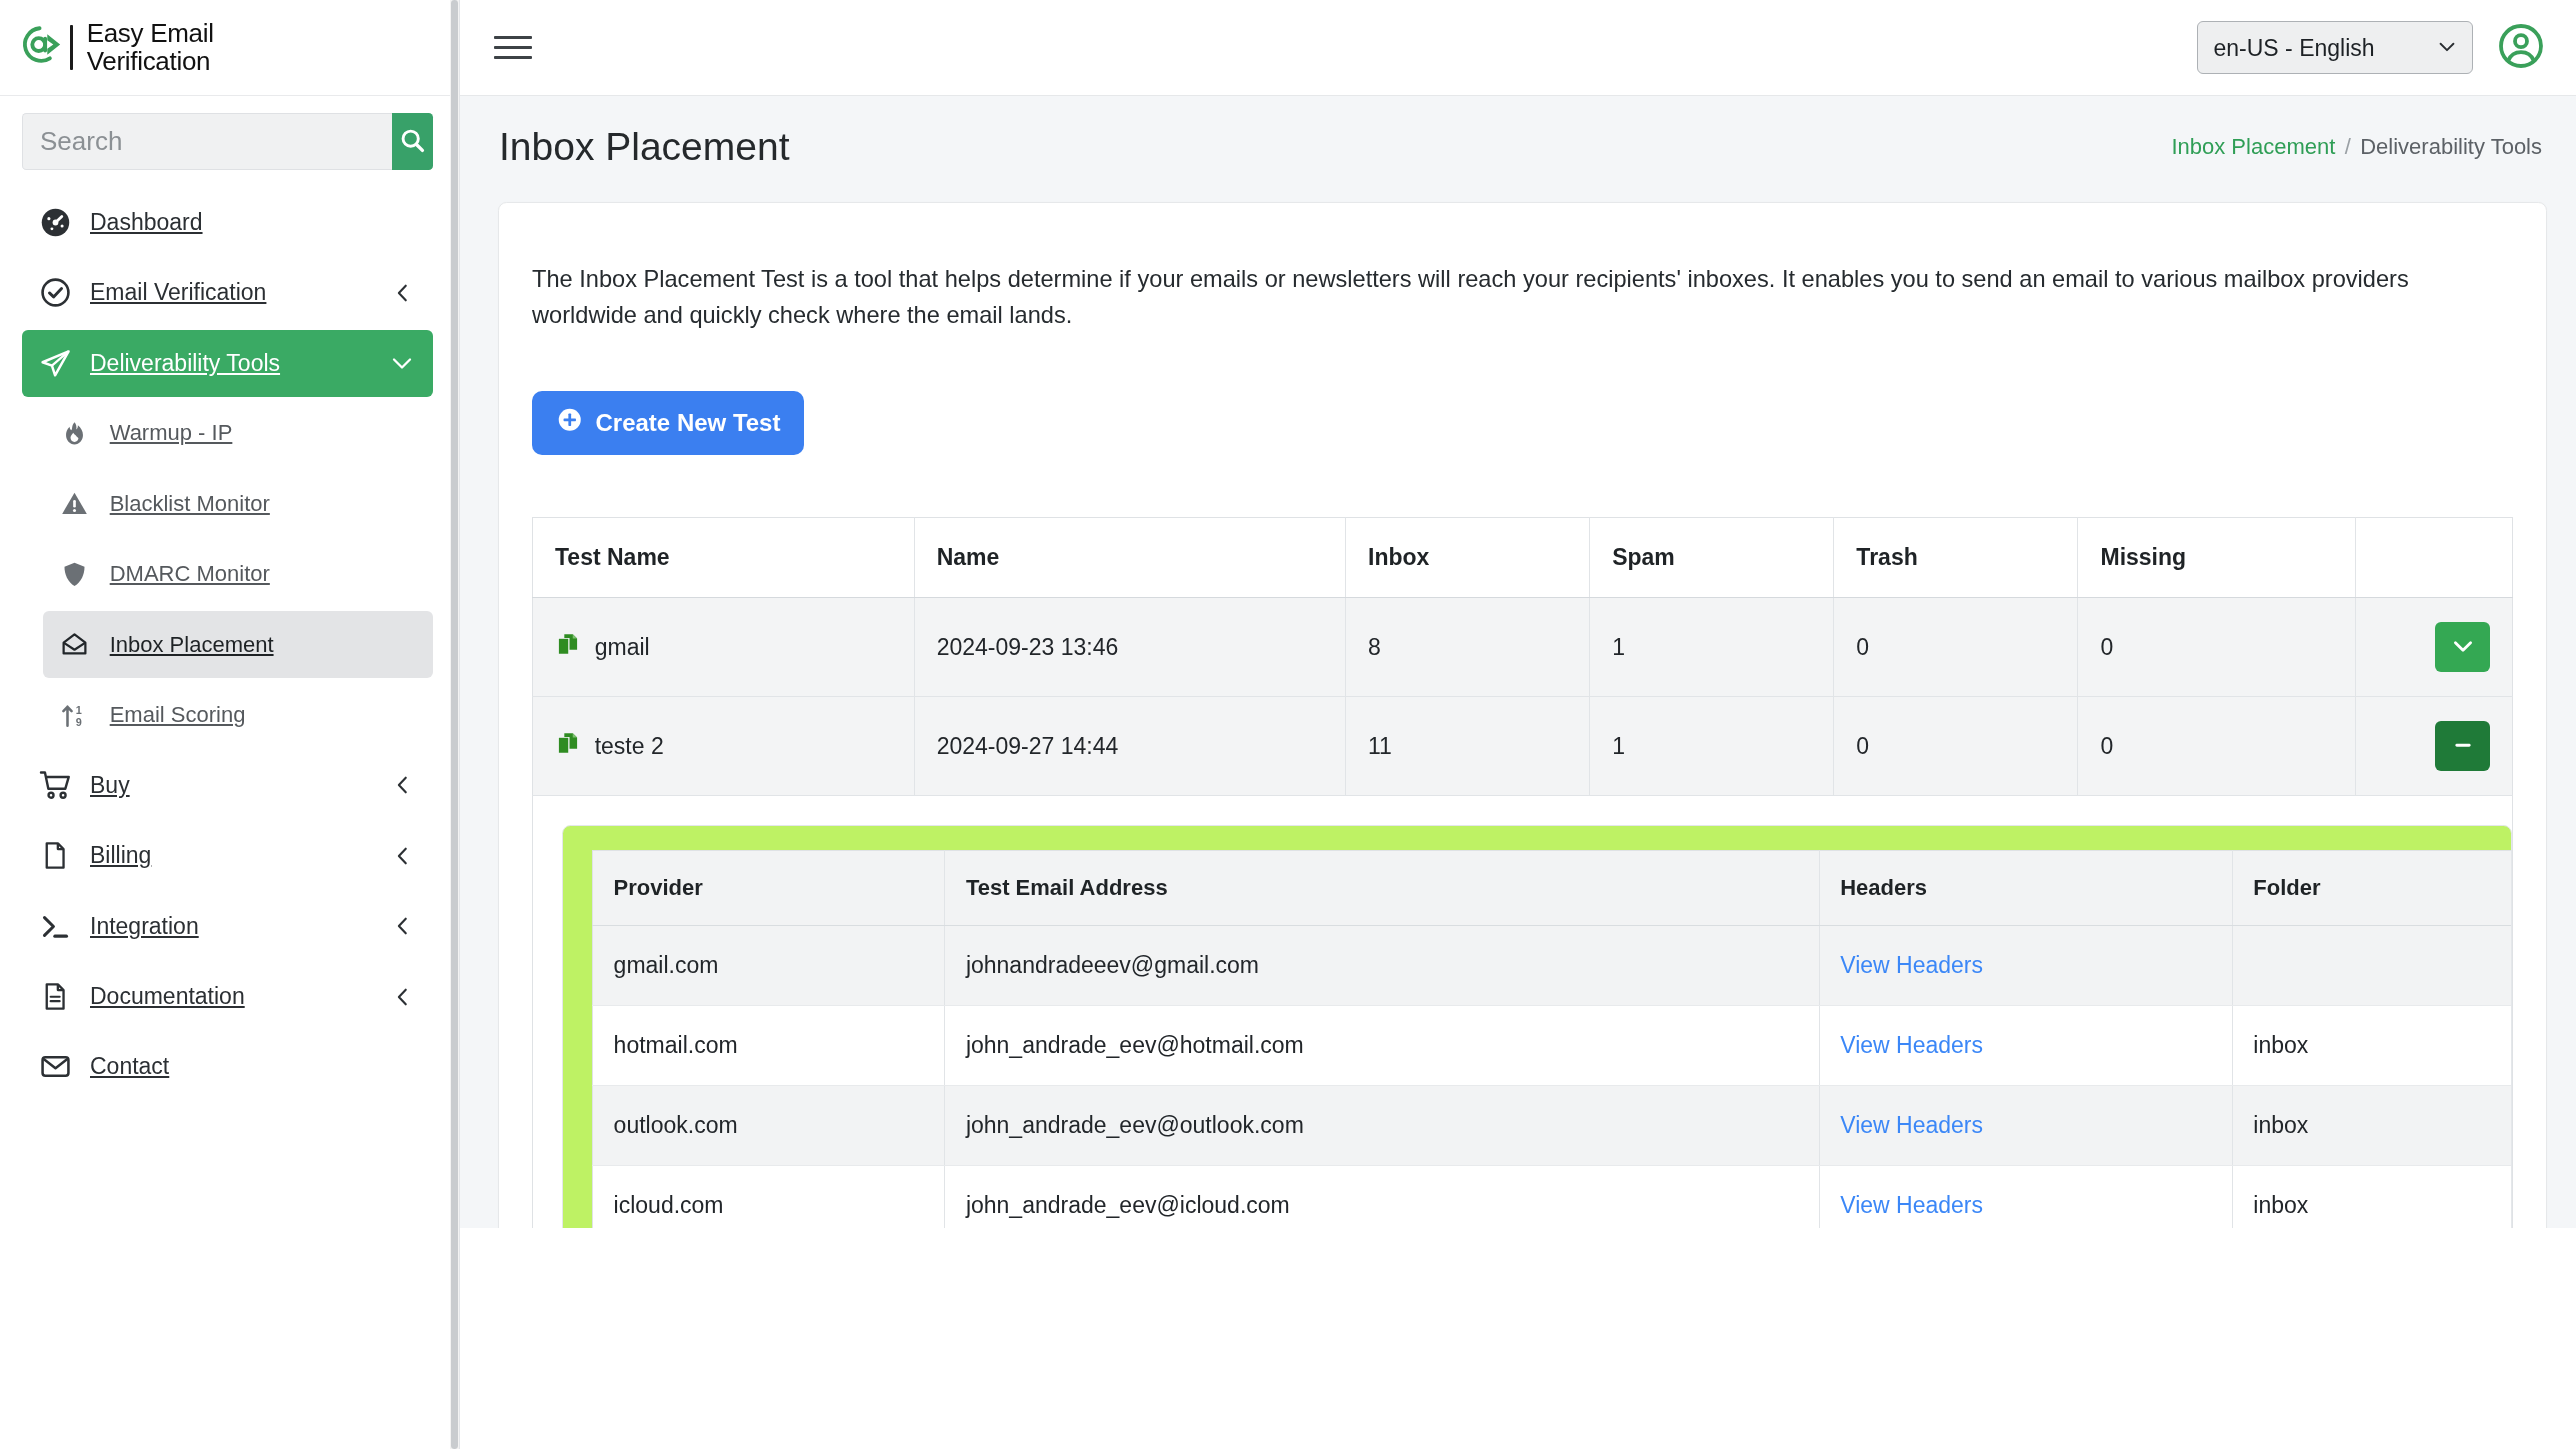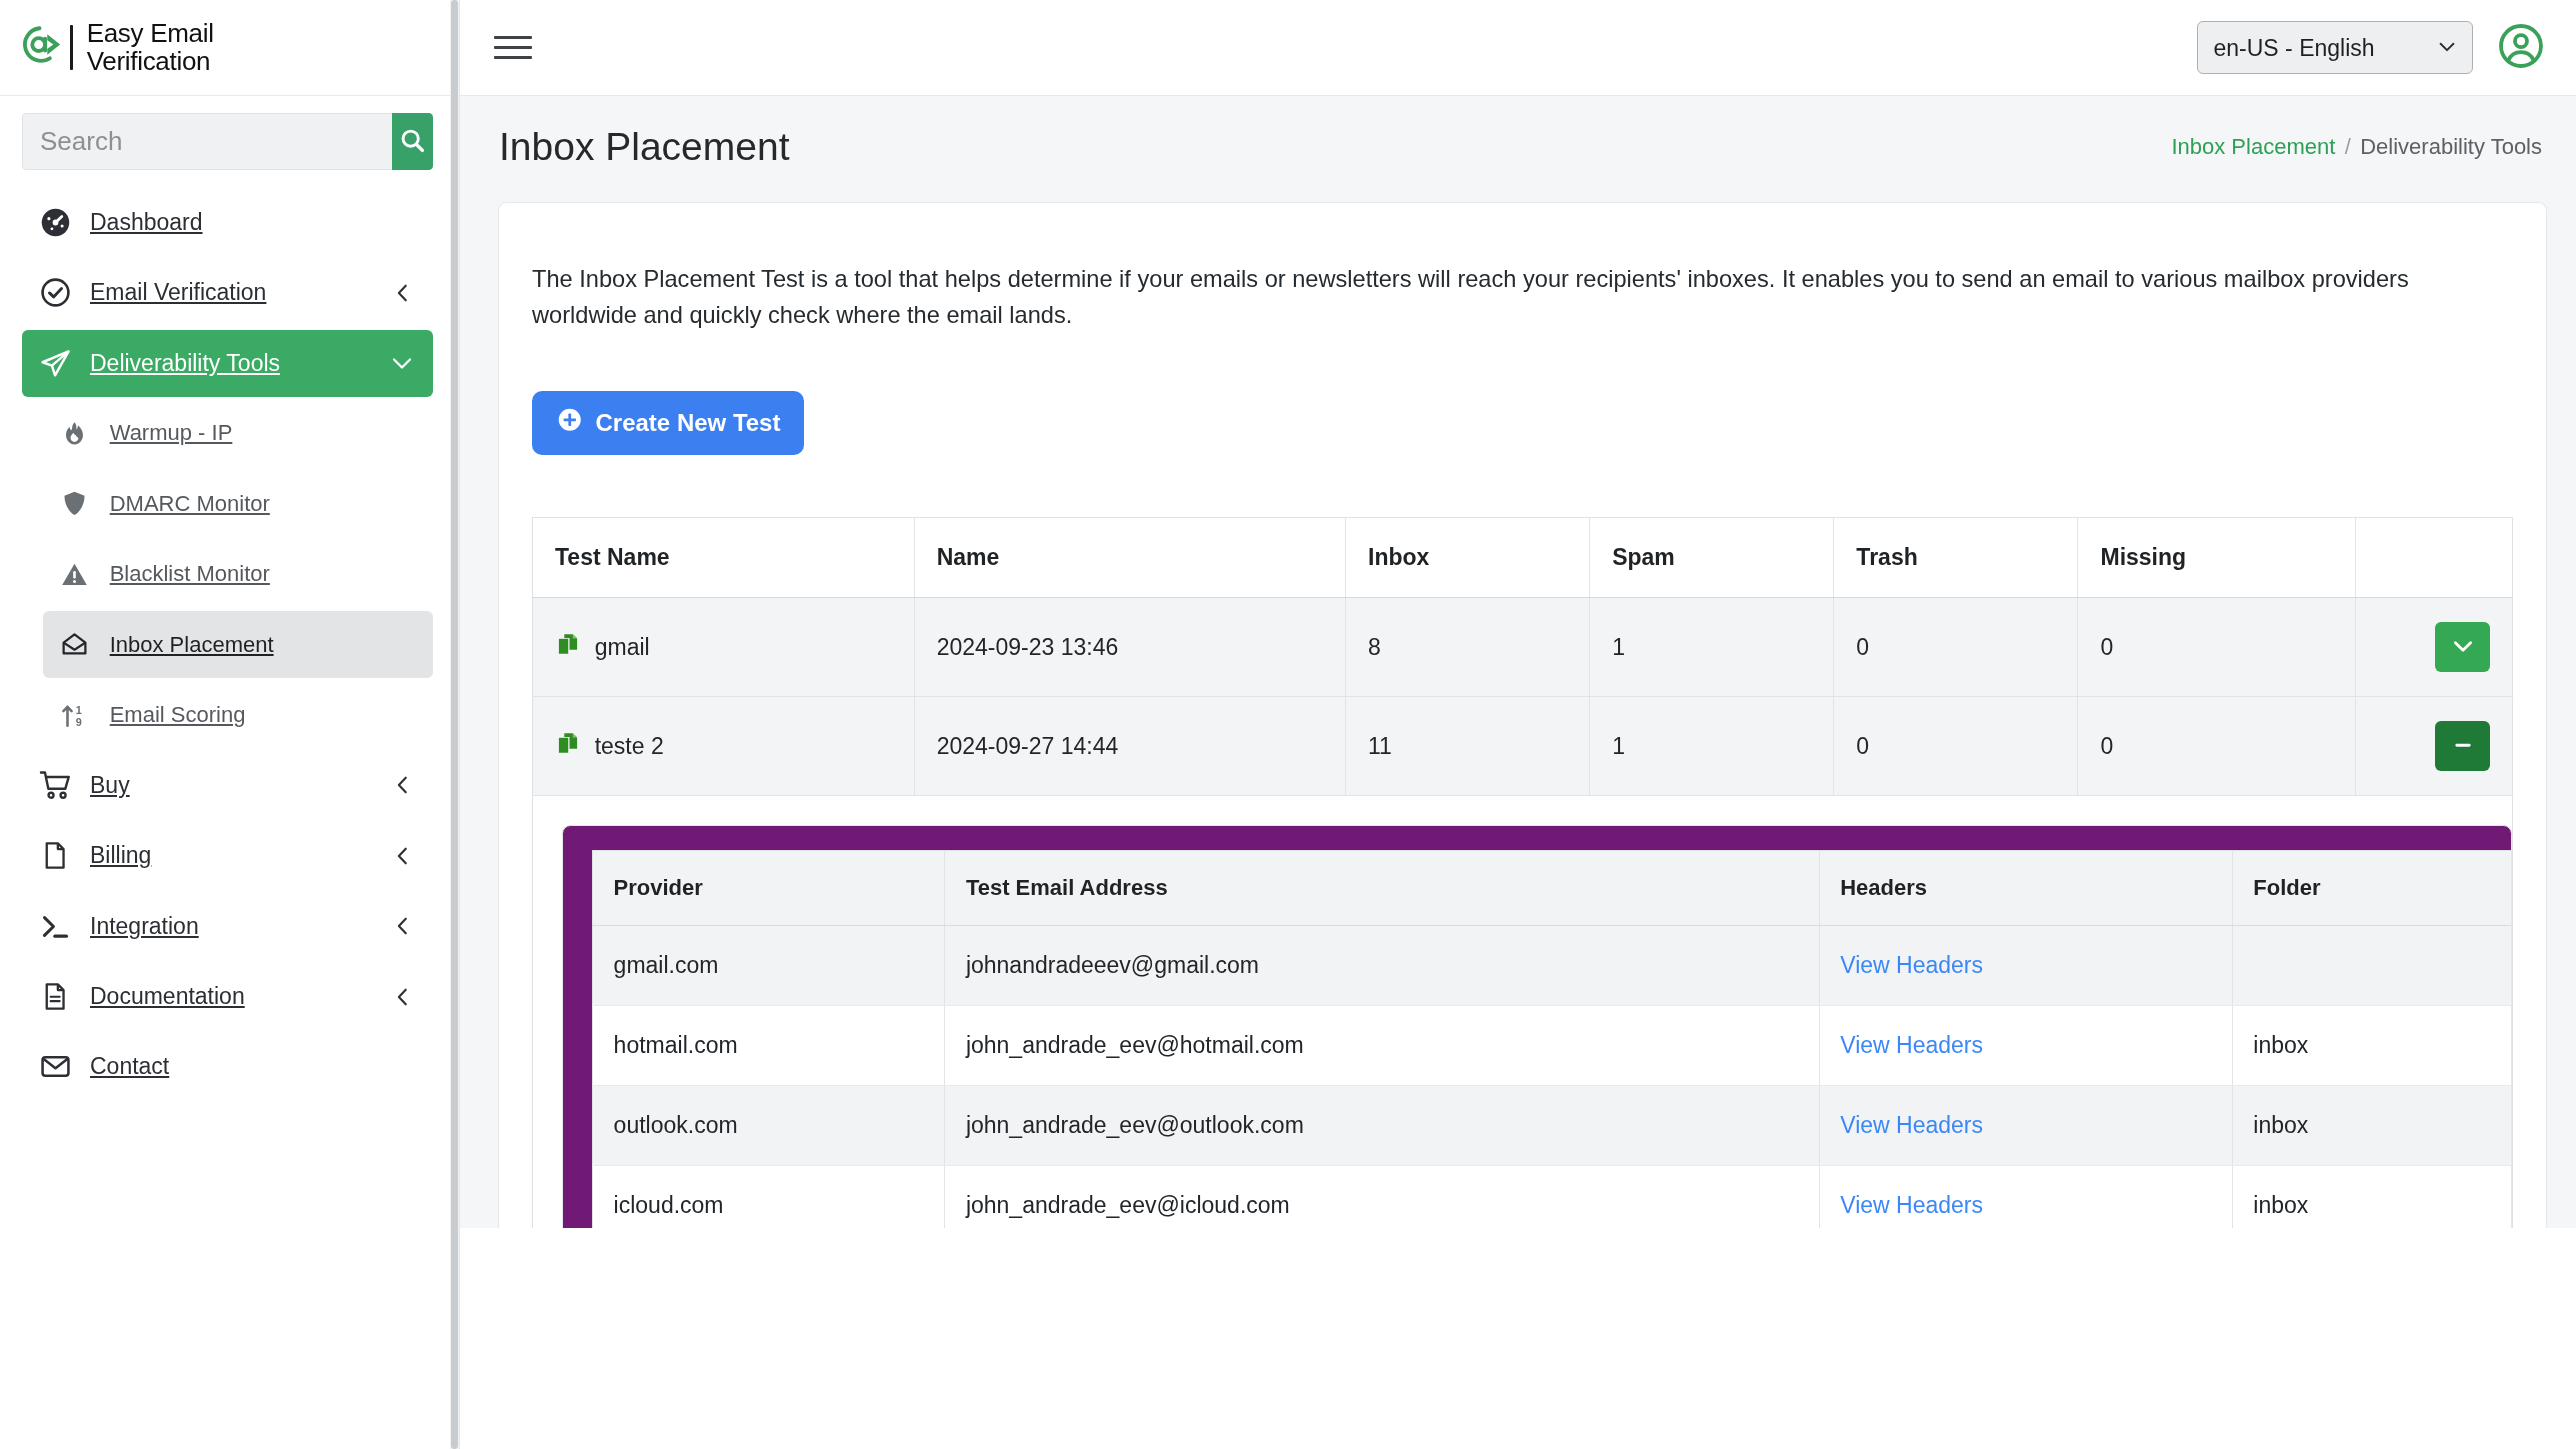--- a/index.html
+++ b/index.html
@@ -147,21 +147,21 @@
   .row-btn {
     width:55px; height:50px; border:none; border-radius:6px;
     display:inline-flex; align-items:center; justify-content:center; cursor:pointer;
   }
   .row-btn.expand { background:#34a853; }
   .row-btn.collapse { background:#1f7a38; }
 
   .detail-wrap { padding:29px 0 0 29px; background:#ffffff; }
   .detail-card {
     border:0.9px solid #e4e7ea; border-radius:8.6px; padding:24px 0 0 29px;
-    background:#701a75;
+    background:#bef264;
   }
   .detail-table { border:0.9px solid #dfe2e5; border-right:none; }
   .detail-table th {
     text-align:left; font-size:22px; font-weight:bold; color:#1f2326;
     padding:24px 20.6px; background:#f2f3f4;
     border-right:0.9px solid #e1e4e7; border-bottom:0.9px solid #d9dde0;
     white-space:nowrap;
   }
   .detail-table td {
     font-size:23px; color:#22262a; padding:26px 20.6px;
@@ -267,35 +267,35 @@
             <path d="M12 2.6 C9 6.2 10.9 7.6 9.2 9.4 C7.8 7.9 8 6.4 8 6.4 C5.6 8.7 5 11 5 13.2 C5 17.6 8.1 21 12 21 C15.9 21 19 17.6 19 13.2 C19 10.1 17.4 7.2 14.8 5.1 C14.9 6.5 14.4 7.8 13.5 8.6 C13.9 6.2 13.4 4.1 12 2.6 Z" fill="#6b7075"></path>
             <path d="M12 19 C10.1 19 8.7 17.5 8.7 15.6 C8.7 13.9 9.9 12.8 11 11.4 C11.6 12.6 12.6 13 13.3 13.9 C14.4 15.2 15.3 16.1 15.3 15.6 C15.3 17.5 13.9 19 12 19 Z" fill="#ffffff"></path>
           </svg>
         </span>
         <span class="nav-label">Warmup - IP</span>
       </div>
 
       <div class="nav-item sub">
         <span class="nav-ico">
           <svg width="29" height="29" viewBox="0 0 24 24">
-            <path d="M12 2.3 L20.3 5.6 C20.3 12.2 17.4 18.3 12 21.6 C6.6 18.3 3.7 12.2 3.7 5.6 Z" fill="#6b7075"></path>
-          </svg>
-        </span>
-        <span class="nav-label">DMARC Monitor</span>
-      </div>
-
-      <div class="nav-item sub">
-        <span class="nav-ico">
-          <svg width="29" height="29" viewBox="0 0 24 24">
             <path d="M12 3 L22.2 20.6 L1.8 20.6 Z" fill="#6b7075"></path>
             <rect x="10.9" y="9.1" width="2.2" height="6.3" rx="1.1" fill="#ffffff"></rect>
             <circle cx="12" cy="17.7" r="1.25" fill="#ffffff"></circle>
           </svg>
         </span>
         <span class="nav-label">Blacklist Monitor</span>
+      </div>
+
+      <div class="nav-item sub">
+        <span class="nav-ico">
+          <svg width="29" height="29" viewBox="0 0 24 24">
+            <path d="M12 2.3 L20.3 5.6 C20.3 12.2 17.4 18.3 12 21.6 C6.6 18.3 3.7 12.2 3.7 5.6 Z" fill="#6b7075"></path>
+          </svg>
+        </span>
+        <span class="nav-label">DMARC Monitor</span>
       </div>
 
       <div class="nav-item sub selected">
         <span class="nav-ico">
           <svg width="29" height="29" viewBox="0 0 24 24">
             <path d="M3 10.4 L12 3.6 L21 10.4 L21 19.4 L3 19.4 Z" fill="none" stroke="#22262a" stroke-width="1.85" stroke-linejoin="round"></path>
             <path d="M3 10.4 L12 16.3 L21 10.4" fill="none" stroke="#22262a" stroke-width="1.85" stroke-linejoin="round"></path>
           </svg>
         </span>
         <span class="nav-label">Inbox Placement</span>

